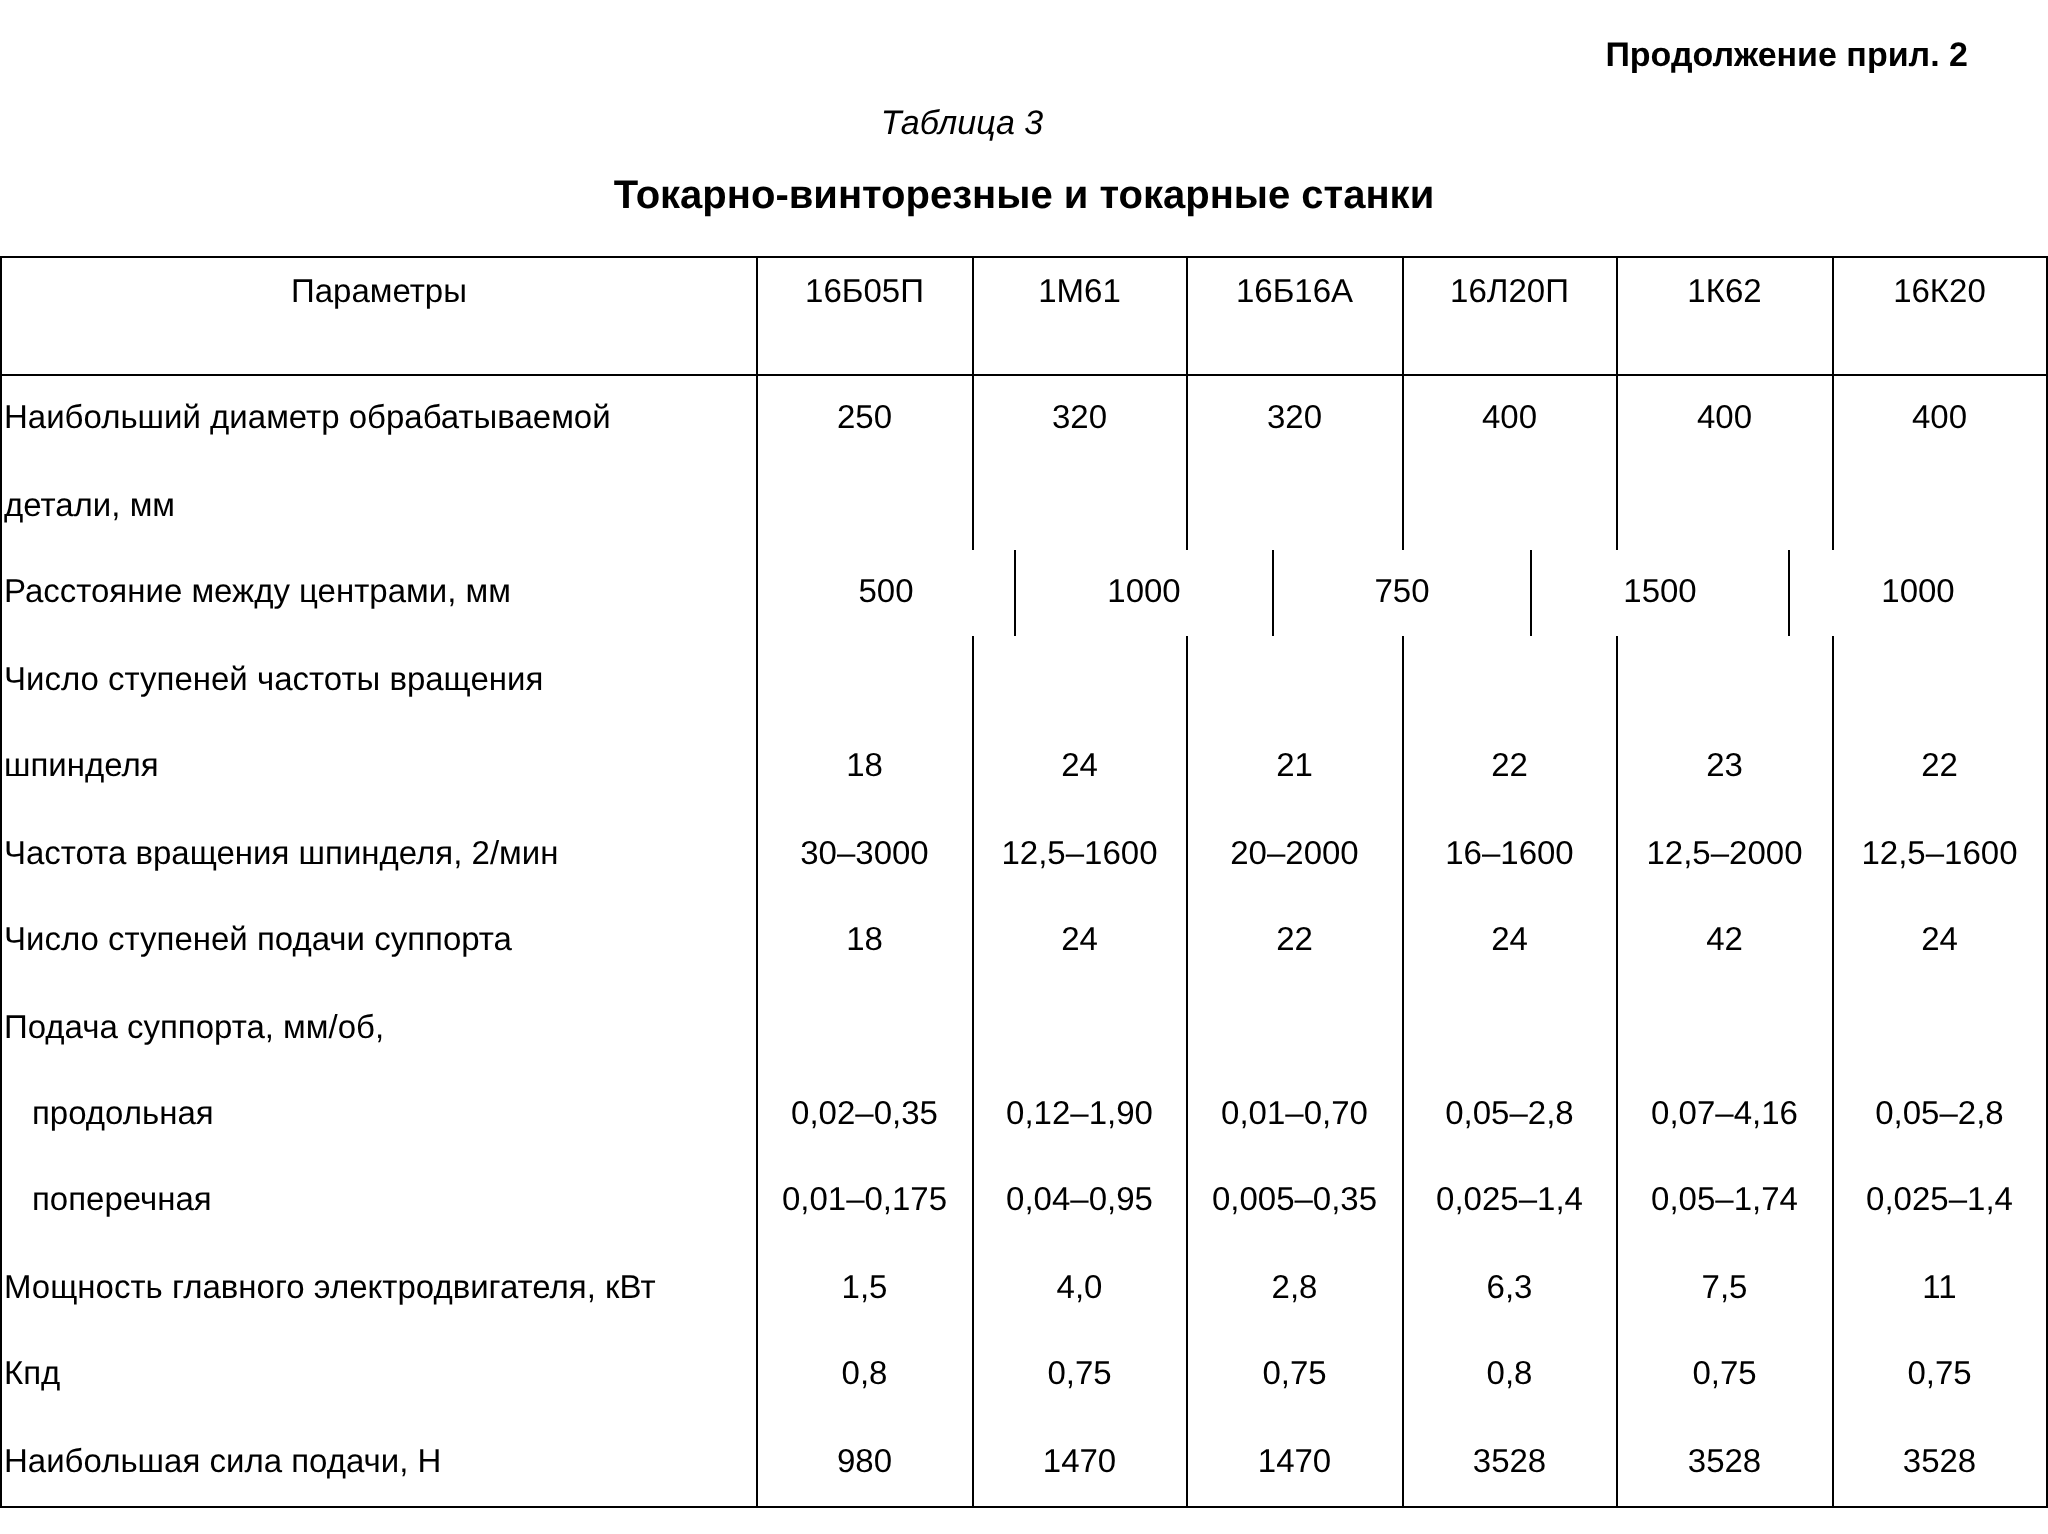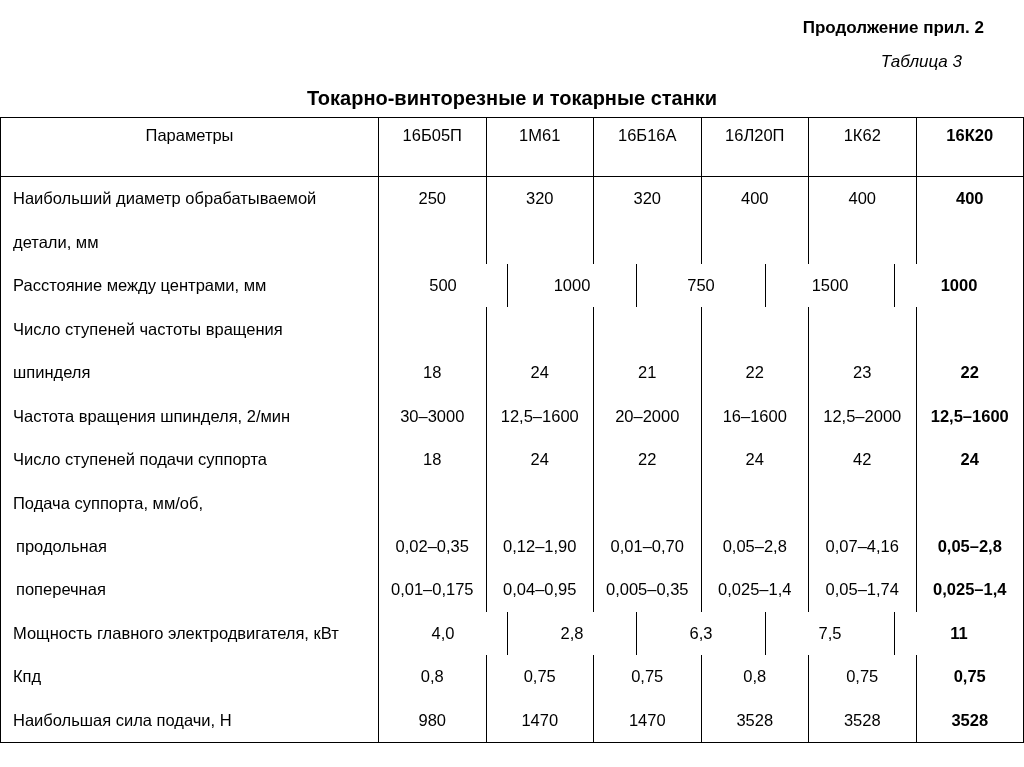--- a/index.html
+++ b/index.html
@@ -15,60 +15,60 @@
     background: #fff;
     overflow: hidden;
   }
   .continuation {
     text-align: right;
     font-weight: bold;
     font-size: 17px;
     padding: 18px 40px 0 0;
   }
   .caption {
-    text-align: right;
+    text-align: center;
     font-style: italic;
     font-size: 17px;
     padding: 14px 62px 0 0;
   }
   .title {
     text-align: center;
     font-weight: bold;
     font-size: 20px;
     padding-top: 15px;
   }
   .table {
     position: absolute;
-    left: 0; top: 117px;
+    left: 0; top: 128px;
     width: 1024px; height: 626px;
     border: 1px solid #000;
     display: flex;
     flex-direction: column;
     font-size: 16.5px;
   }
   .tr { display: flex; min-height: 0; }
   .tr.thead {
     height: 59px;
     border-bottom: 1px solid #000;
     flex: 0 0 auto;
   }
   .tr.body { flex: 1 1 0; }
   .td {
     display: flex;
     align-items: center;
     border-right: 1px solid #000;
     overflow: hidden;
     white-space: nowrap;
   }
-  .td:last-child { border-right: none; font-weight: bold; }
+  .td:last-child { border-right: none; }
   .td.label {
     width: 378px;
     flex: 0 0 378px;
     justify-content: flex-start;
-    padding-left: 12px;
+    padding-left: 1px;
   }
   .td.val {
     flex: 1 1 0;
     justify-content: center;
   }
   .thead .td { align-items: flex-start; padding-top: 8px; }
   .thead .td.label { justify-content: center; padding-left: 0; }
   .td.label.indent { padding-left: 15px; }
 </style>
 </head>
@@ -186,20 +186,21 @@
       <div class="td val">0,01–0,175</div>
       <div class="td val">0,04–0,95</div>
       <div class="td val">0,005–0,35</div>
       <div class="td val">0,025–1,4</div>
       <div class="td val">0,05–1,74</div>
       <div class="td val">0,025–1,4</div>
     </div>
 
     <div class="tr body">
       <div class="td label">Мощность главного электродвигателя, кВт</div>
+      <div class="td val">1,5</div>
       <div class="td val">4,0</div>
       <div class="td val">2,8</div>
       <div class="td val">6,3</div>
       <div class="td val">7,5</div>
       <div class="td val">11</div>
     </div>
 
     <div class="tr body">
       <div class="td label">Кпд</div>
       <div class="td val">0,8</div>

